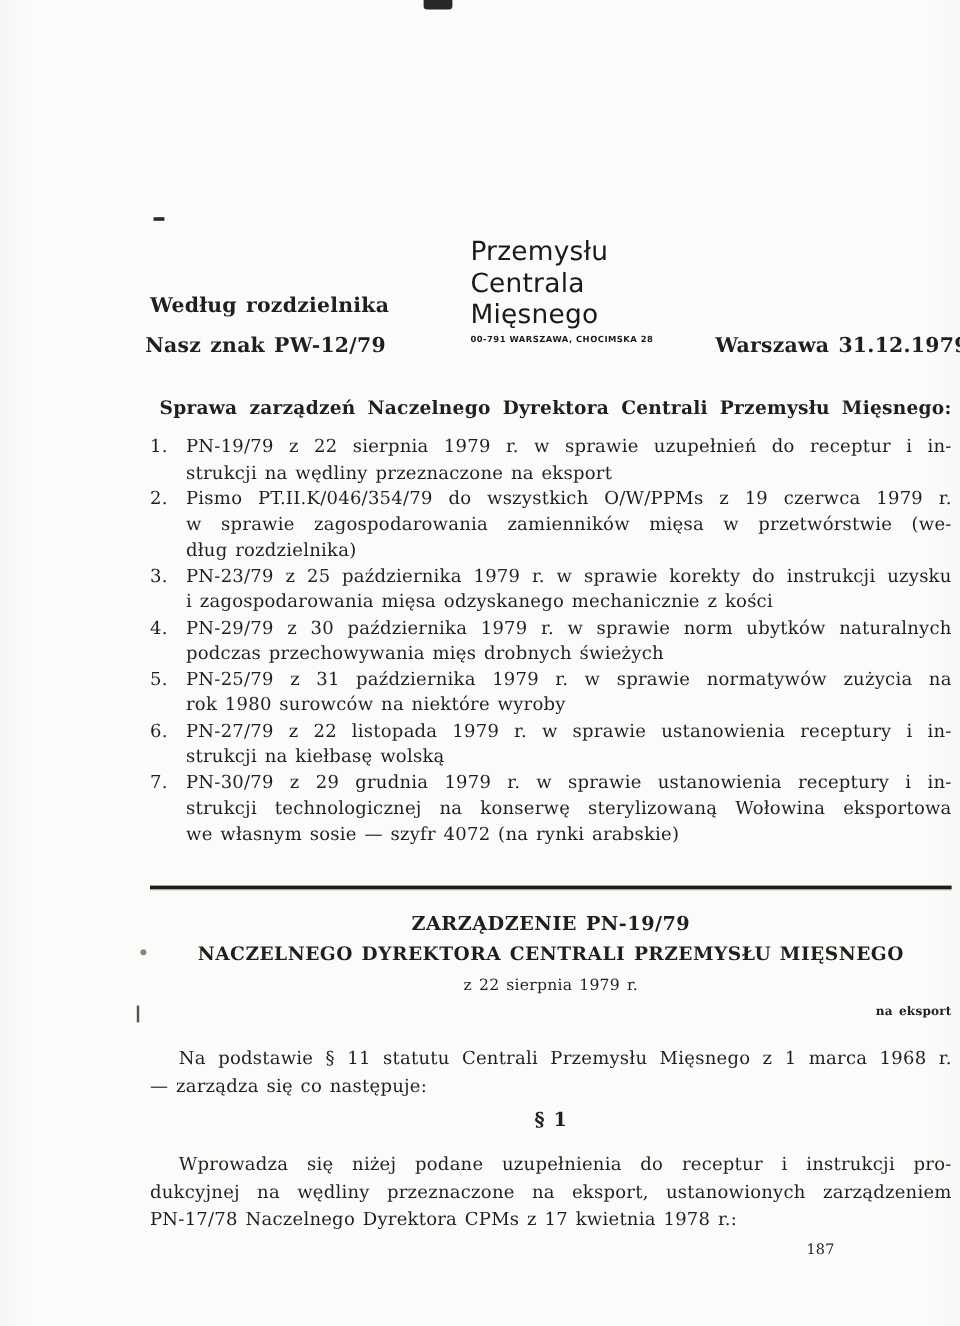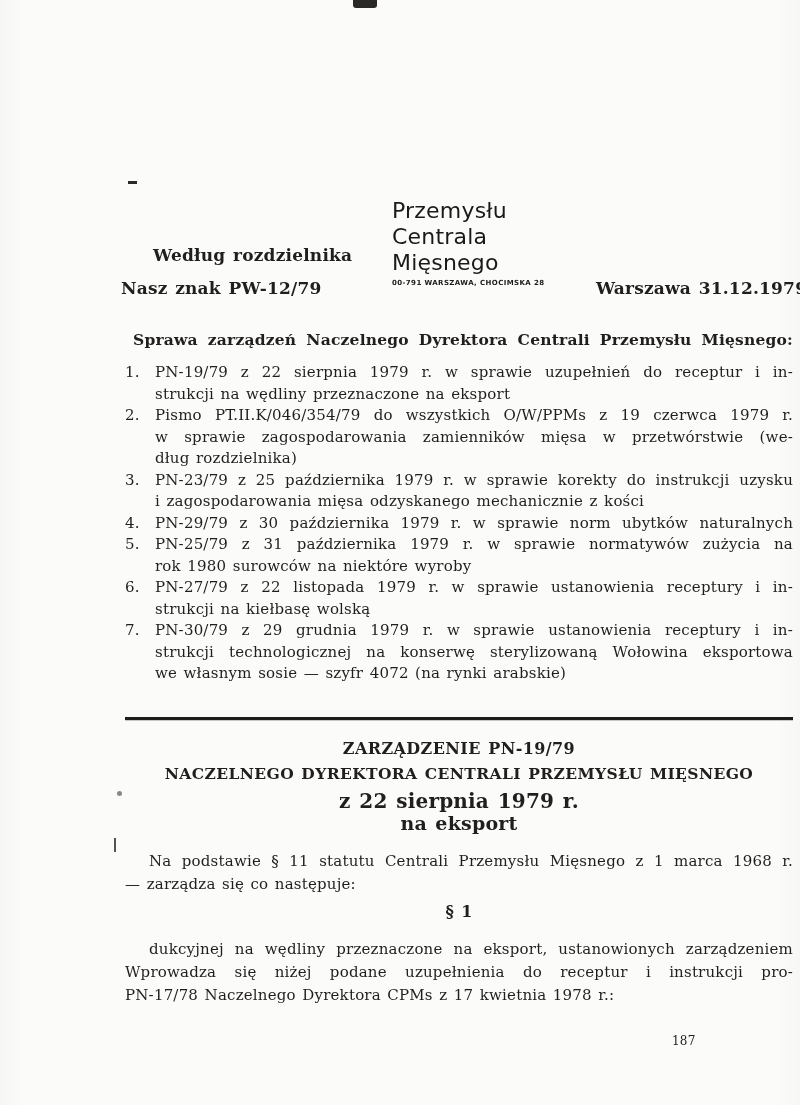--- a/index.html
+++ b/index.html
@@ -19,21 +19,21 @@
     color:#e2e1de; opacity:0.9; white-space:nowrap;
     text-shadow:1px 1px 0 #efeeec;
   }
   .artifact { position:absolute; background:#2a2927; z-index:2; }
   .artifact-top { left:353px; top:0; width:24px; height:8px; border-radius:0 0 3px 3px; }
   .artifact-dash { left:128px; top:181px; width:9px; height:3px; }
   .artifact-tick { left:114px; top:838px; width:2px; height:14px; background:#55534f; }
   .artifact-dots { left:117px; top:791px; width:5px; height:5px; background:#8a8781; border-radius:50%; }
 
   .letterhead { position:absolute; left:0; top:0; width:800px; z-index:1; }
-  .dist { position:absolute; left:125px; top:245px; font-weight:bold; font-size:17px;margin-left:28px; }
+  .dist { position:absolute; left:125px; top:245px; font-weight:bold; font-size:17px; }
   .refno { position:absolute; left:121px; top:278px; font-weight:bold; font-size:17px; }
   .citydate { position:absolute; left:596px; top:278px; font-weight:bold; font-size:17px; white-space:nowrap; }
   .logo {
     position:absolute; left:392px; top:198px;
     font-family:"DejaVu Sans","Liberation Sans",sans-serif;
     font-size:22px; line-height:26px; color:#1b1a18; letter-spacing:0.2px; word-spacing:0;
   }
   .logo .addr {
     margin-top:3px; font-size:7px; line-height:9px; font-weight:bold;
     letter-spacing:0.4px; white-space:nowrap;
@@ -48,23 +48,23 @@
   .olist { margin-top:12px; line-height:21.5px; }
   .li { display:flex; }
   .li .num { flex:0 0 30px; width:30px; }
   .li .txt { flex:1; min-width:0; }
 
   .rule { margin:32px 0 0 0; border:none; height:3px; background:#1e1d1b; box-shadow:0 1px 0 #c9c8c4; }
 
   .decree { margin-top:18px; }
   .decree .t1 { font-size:16px; line-height:22px; font-weight:bold; letter-spacing:0.4px; }
   .decree .t2 { margin-top:2px; font-size:15.5px; line-height:24px; font-weight:bold; letter-spacing:0.4px; }
-  .decree .dt { margin-top:4px; font-size:20px; line-height:22px;font-weight:bold; }
+  .decree .dt { margin-top:4px; font-size:13px; line-height:22px; }
   .decree .s1 { margin-top:4px; font-size:15px; line-height:22px; font-weight:bold; }
-  .decree .s2 { font-size:19px; line-height:22px; font-weight:bold; }
+  .decree .s2 { font-size:10px; line-height:22px; font-weight:bold;text-align:right; }
 
   .para { line-height:23px; }
   .para > div:first-child { text-indent:24px; }
   .intro { margin-top:16px; }
   .secmark { margin-top:6px; font-size:16px; font-weight:bold; line-height:20px; }
   .body-para { margin-top:16px; }
 
   .pageno { position:absolute; left:672px; top:1034px; font-size:12px; z-index:1; }
 </style>
 </head>
@@ -113,20 +113,21 @@
           <div class="num">3.</div>
           <div class="txt">
             <div class="jl">PN-23/79 z 25 października 1979 r. w sprawie korekty do instrukcji uzysku</div>
             <div>i zagospodarowania mięsa odzyskanego mechanicznie z kości</div>
           </div>
         </div>
         <div class="li">
           <div class="num">4.</div>
           <div class="txt">
             <div class="jl">PN-29/79 z 30 października 1979 r. w sprawie norm ubytków naturalnych</div>
+            <div>podczas przechowywania mięs drobnych świeżych</div>
           </div>
         </div>
         <div class="li">
           <div class="num">5.</div>
           <div class="txt">
             <div class="jl">PN-25/79 z 31 października 1979 r. w sprawie normatywów zużycia na</div>
             <div>rok 1980 surowców na niektóre wyroby</div>
           </div>
         </div>
         <div class="li">
@@ -156,21 +157,21 @@
     </div>
 
     <div class="para intro">
         <div class="jl">Na podstawie § 11 statutu Centrali Przemysłu Mięsnego z 1 marca 1968 r.</div>
         <div>— zarządza się co następuje:</div>
       </div>
 
     <div class="secmark center">§ 1</div>
 
     <div class="para body-para">
+        <div class="jl">Wprowadza się niżej podane uzupełnienia do receptur i instrukcji pro-</div>
         <div class="jl">dukcyjnej na wędliny przeznaczone na eksport, ustanowionych zarządzeniem</div>
-        <div class="jl">Wprowadza się niżej podane uzupełnienia do receptur i instrukcji pro-</div>
         <div>PN-17/78 Naczelnego Dyrektora CPMs z 17 kwietnia 1978 r.:</div>
       </div>
   </div>
 
   <div class="pageno">187</div>
 
 </div>
 
 </body></html>

